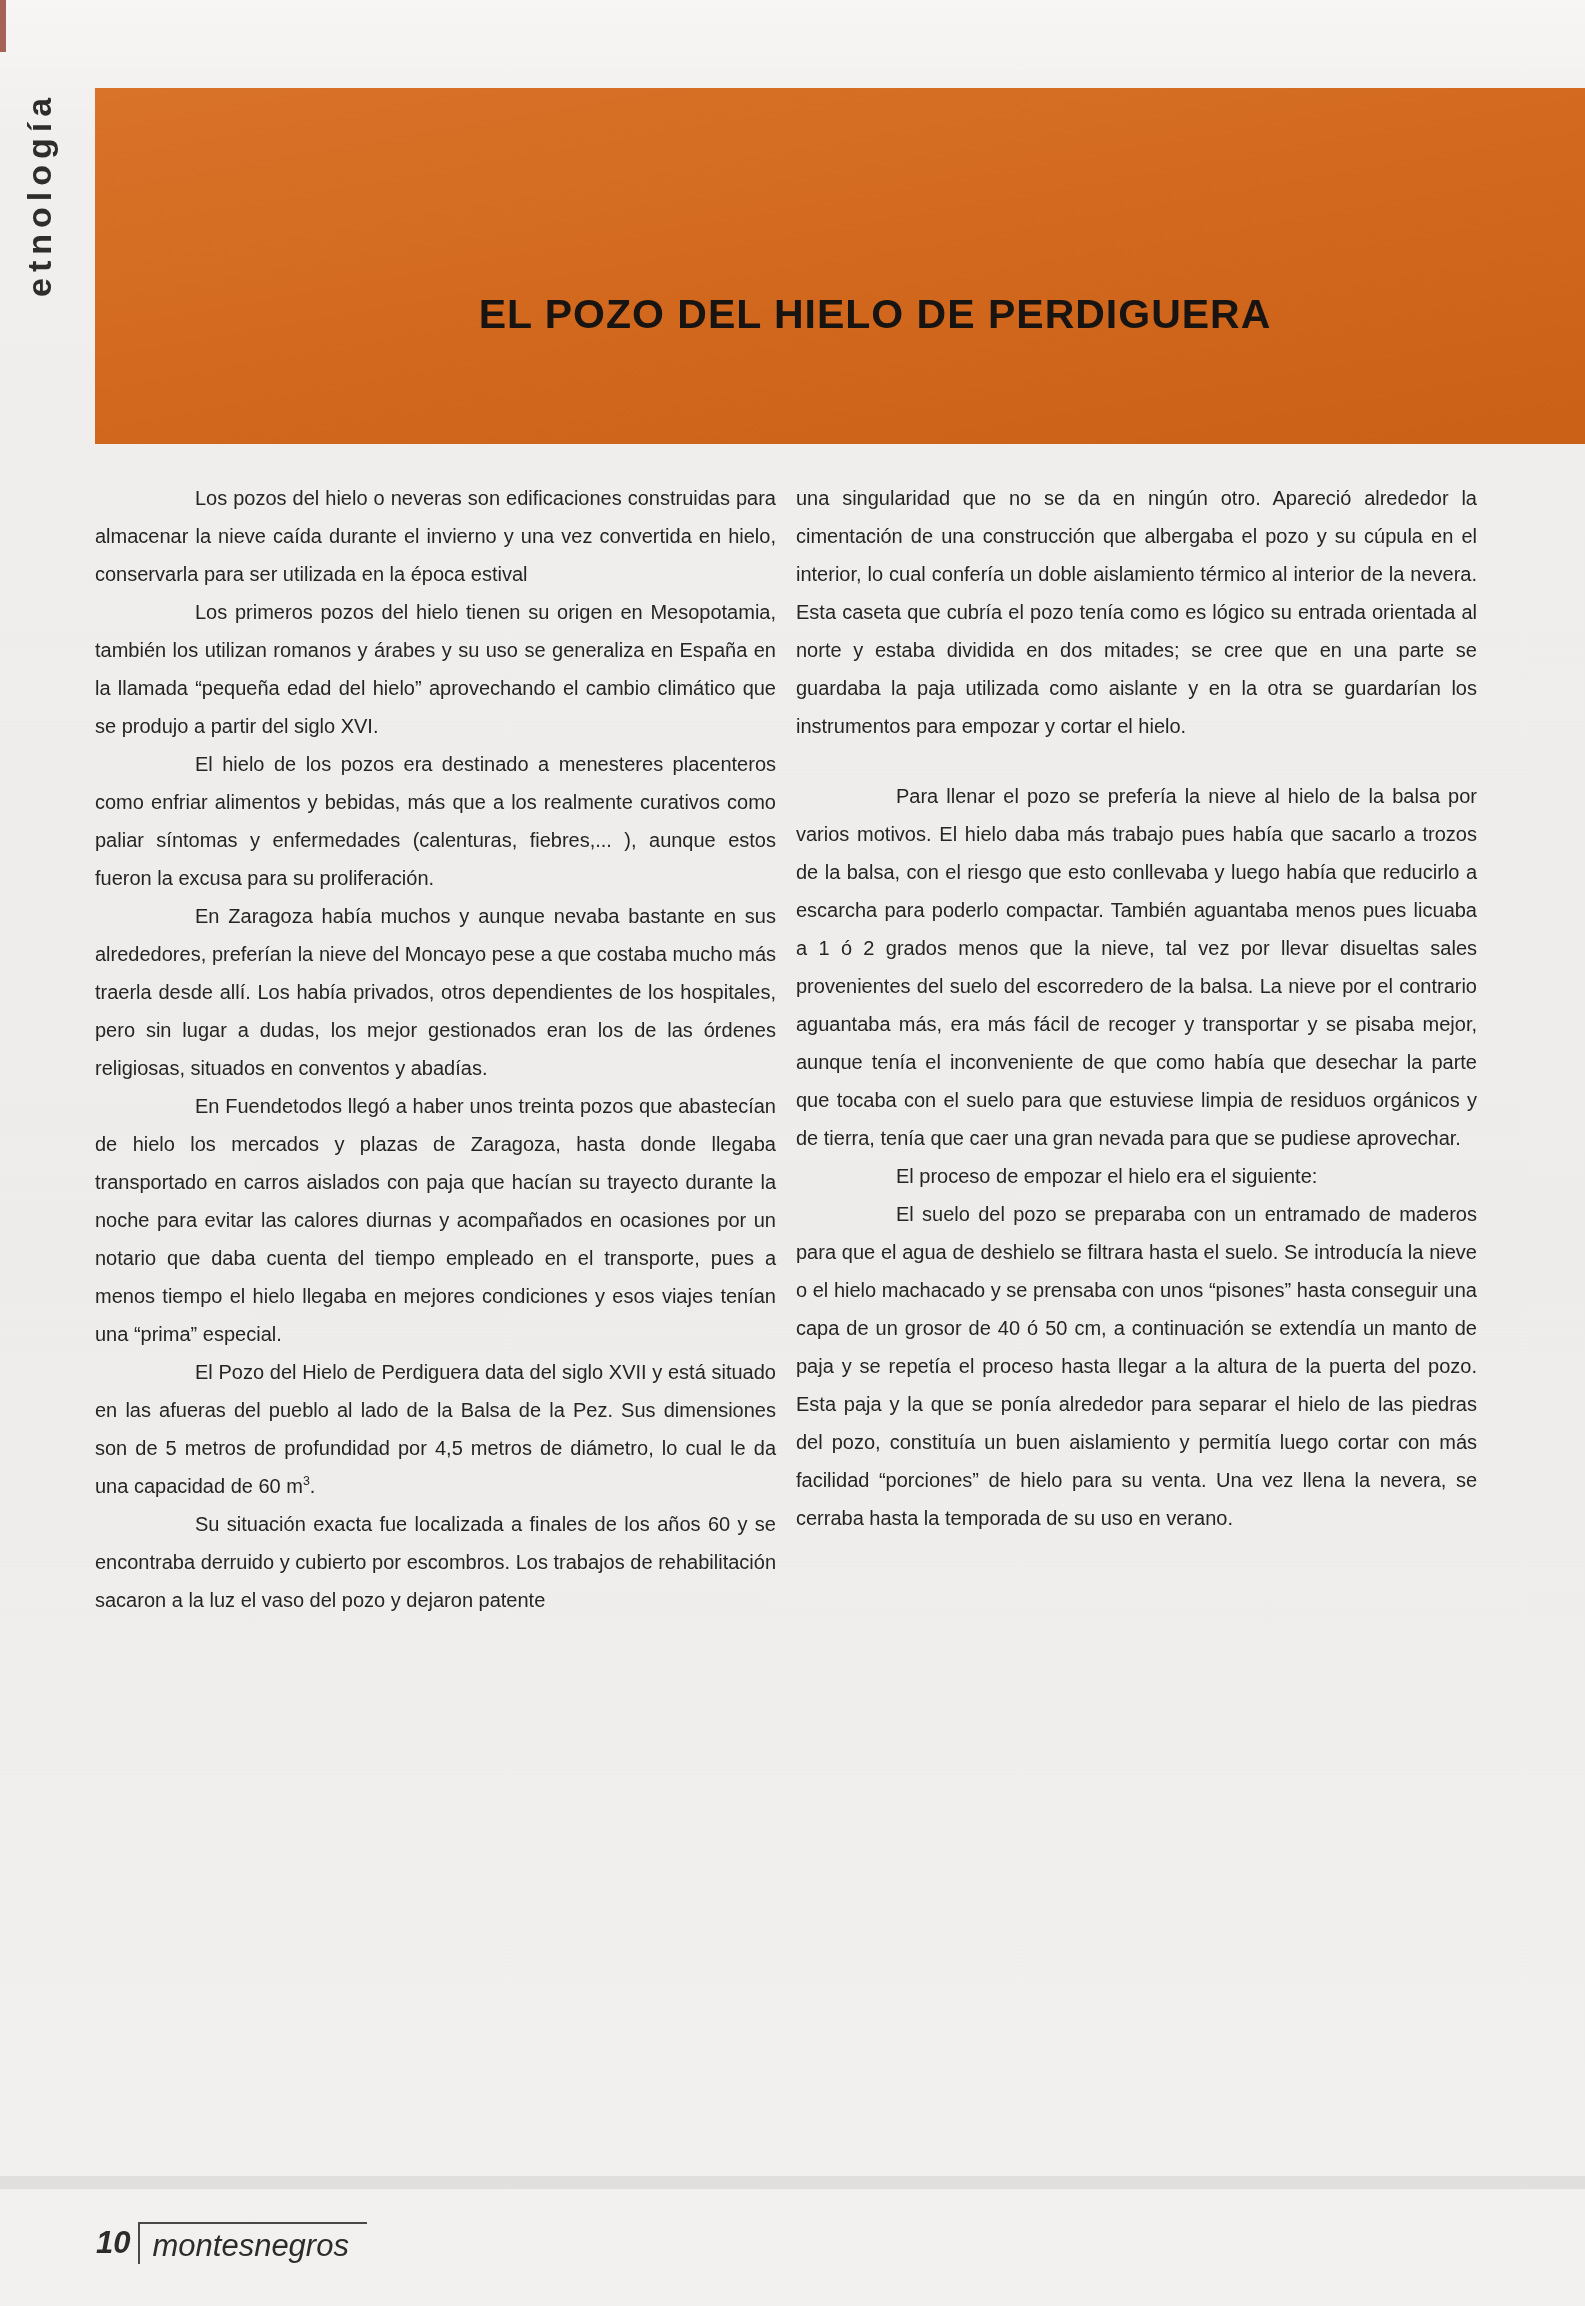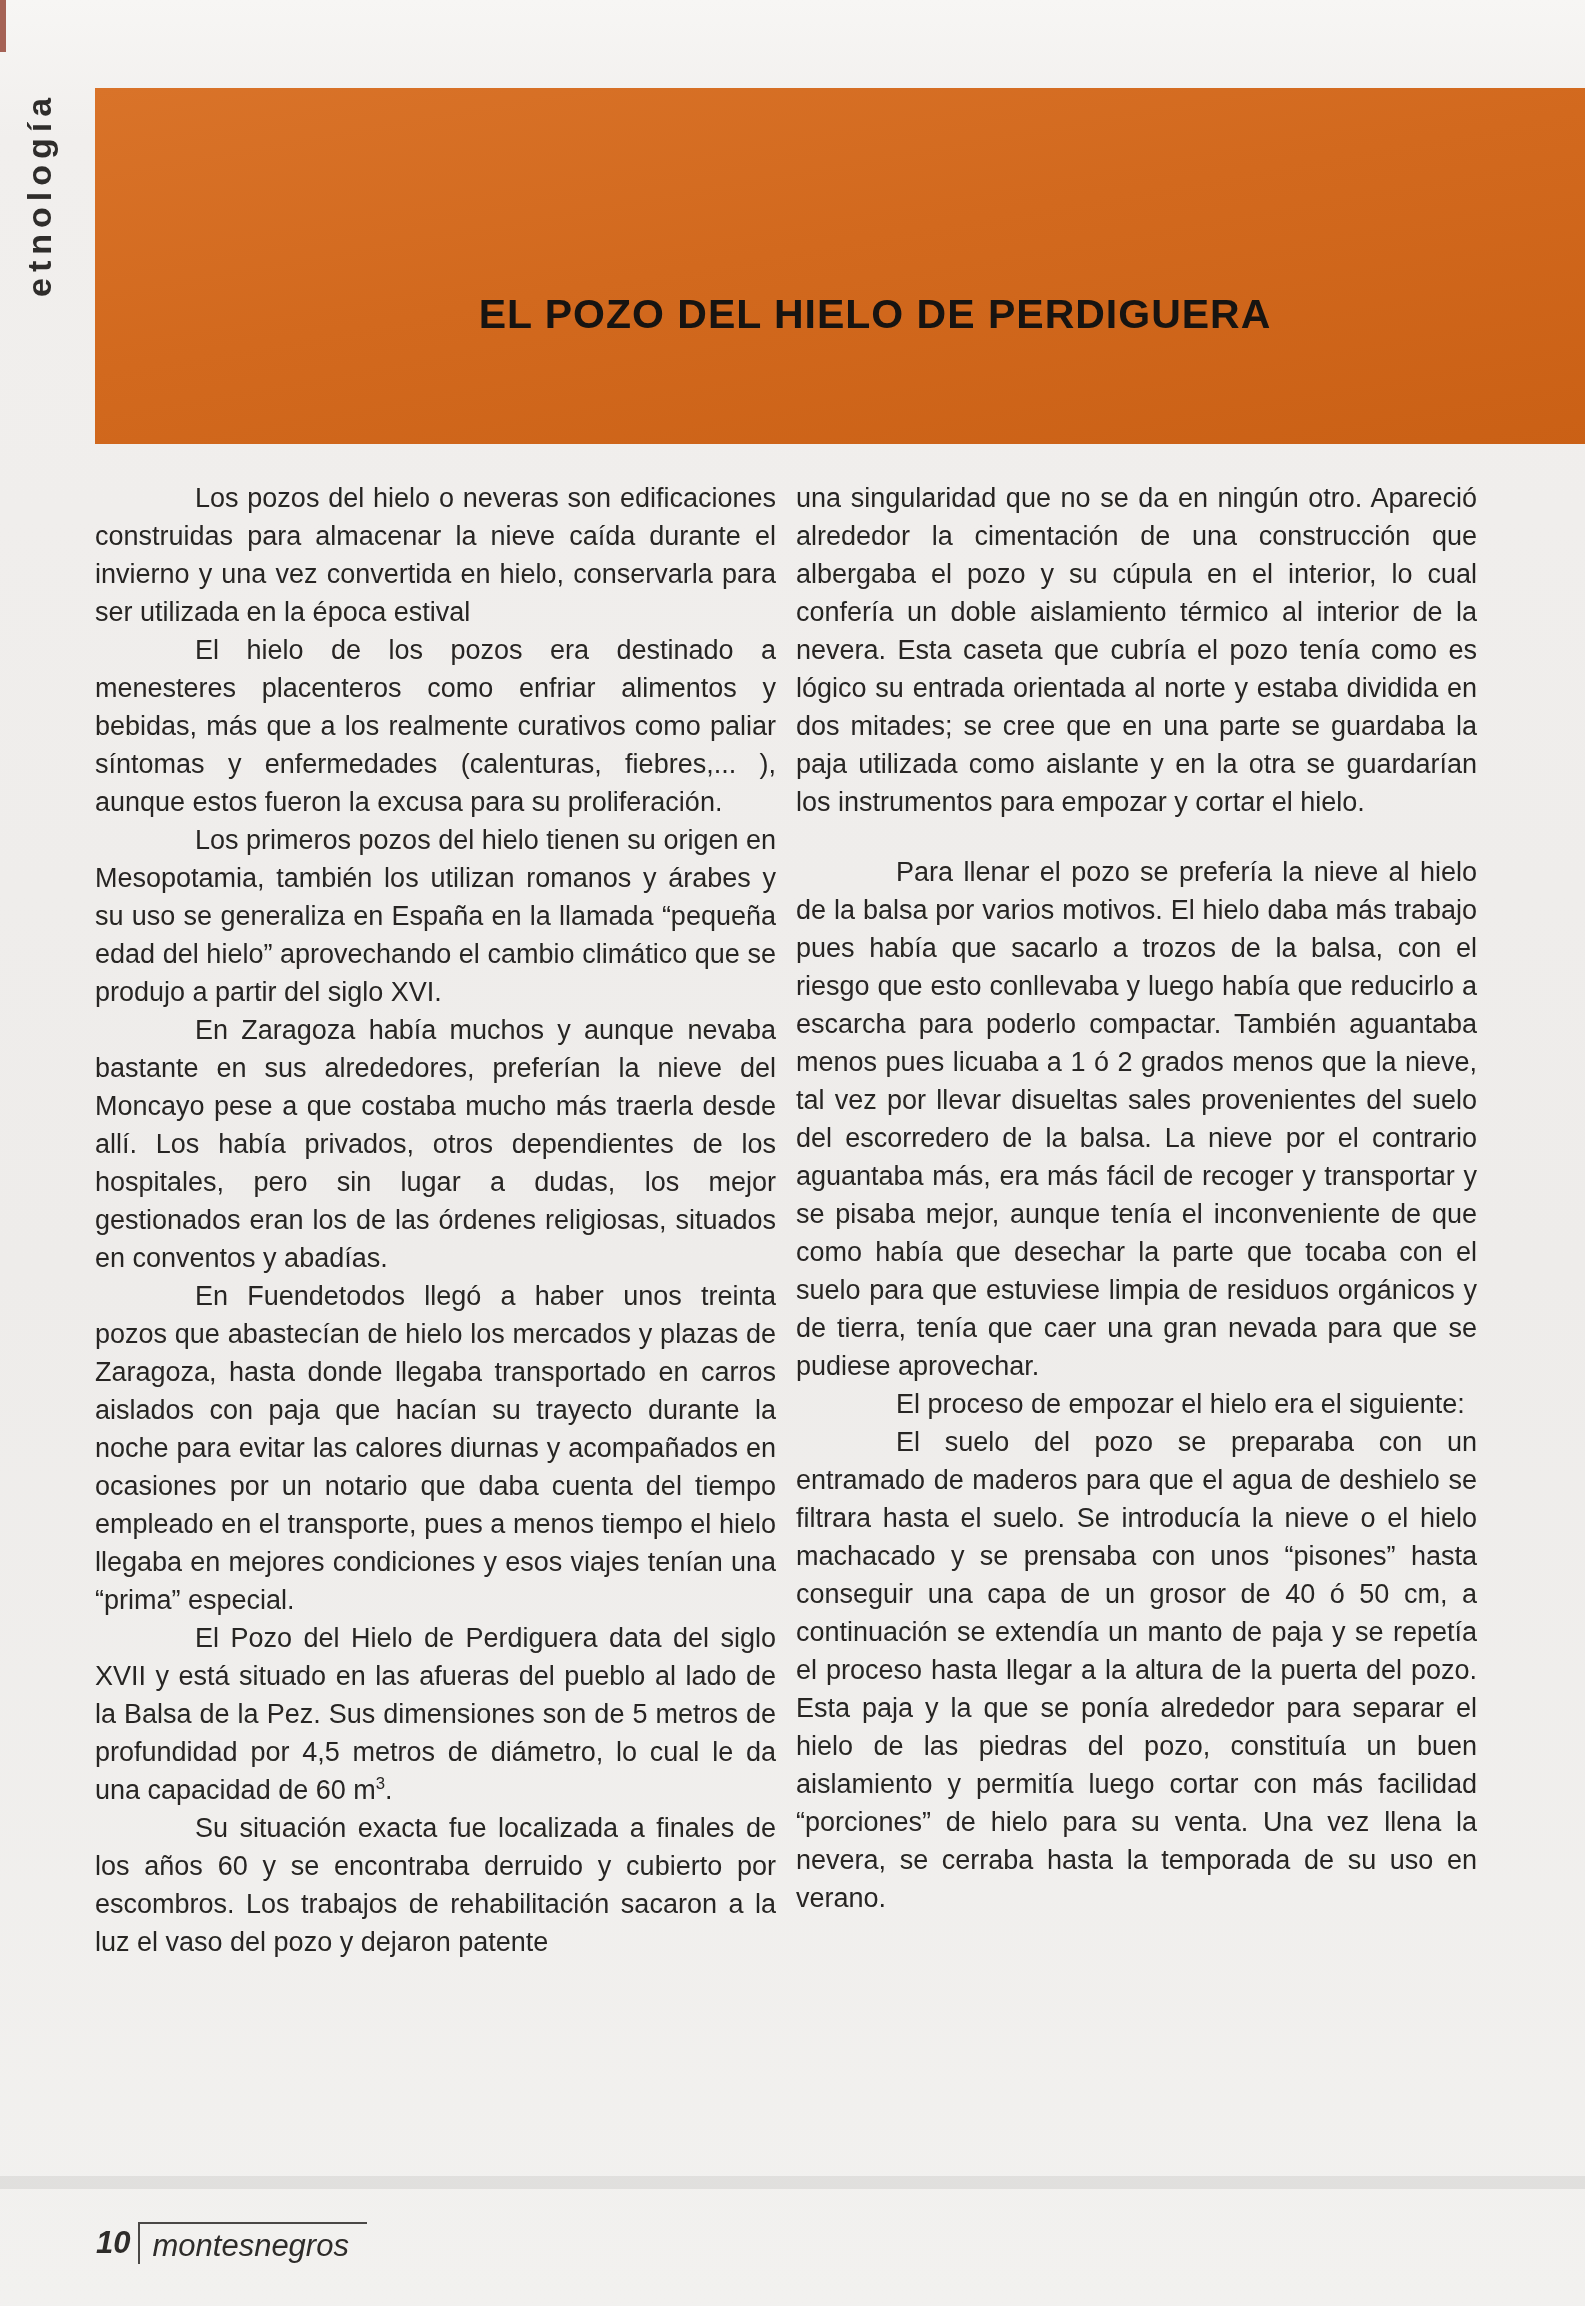--- a/index.html
+++ b/index.html
@@ -65,21 +65,21 @@
     font-weight: bold;
     letter-spacing: 1px;
     color: #171411;
   }
 
   
   .col {
     position: absolute;
     top: 479px;
     width: 681px;
-    font-size: 27px;
+    font-size: 20px;
     line-height: 38px;
     text-align: justify;
     color: #272523;
   }
   .col-left  { left: 95px;  }
   .col-right { left: 796px; }
 
   .para { margin: 0; text-indent: 100px; }
   .para.no-indent { text-indent: 0; }
   .para.gap-small { margin-top: 32px; }
@@ -117,22 +117,22 @@
   <div class="scan-band"></div>
 
   <div class="vertical-label">etnología</div>
 
   <div class="banner">
     <h1 class="banner-title">EL POZO DEL HIELO DE PERDIGUERA</h1>
   </div>
 
   <div class="col col-left">
       <p class="para">Los pozos del hielo o neveras son edificaciones construidas para almacenar la nieve caída durante el invierno y una vez convertida en hielo, conservarla para ser utilizada en la época estival</p>
+      <p class="para">Los primeros pozos del hielo tienen su origen en Mesopotamia, también los utilizan romanos y árabes y su uso se generaliza en España en la llamada “pequeña edad del hielo” aprovechando el cambio climático que se produjo a partir del siglo XVI.</p>
       <p class="para">El hielo de los pozos era destinado a menesteres placenteros como enfriar alimentos y bebidas, más que a los realmente curativos como paliar síntomas y enfermedades (calenturas, fiebres,... ), aunque estos fueron la excusa para su proliferación.</p>
-      <p class="para">Los primeros pozos del hielo tienen su origen en Mesopotamia, también los utilizan romanos y árabes y su uso se generaliza en España en la llamada “pequeña edad del hielo” aprovechando el cambio climático que se produjo a partir del siglo XVI.</p>
       <p class="para">En Zaragoza había muchos y aunque nevaba bastante en sus alrededores, preferían la nieve del Moncayo pese a que costaba mucho más traerla desde allí. Los había privados, otros dependientes de los hospitales, pero sin lugar a dudas, los mejor gestionados eran los de las órdenes religiosas, situados en conventos y abadías.</p>
       <p class="para">En Fuendetodos llegó a haber unos treinta pozos que abastecían de hielo los mercados y plazas de Zaragoza, hasta donde llegaba transportado en carros aislados con paja que hacían su trayecto durante la noche para evitar las calores diurnas y acompañados en ocasiones por un notario que daba cuenta del tiempo empleado en el transporte, pues a menos tiempo el hielo llegaba en mejores condiciones y esos viajes tenían una “prima” especial.</p>
       <p class="para">El Pozo del Hielo de Perdiguera data del siglo XVII y está situado en las afueras del pueblo al lado de la Balsa de la Pez. Sus dimensiones son de 5 metros de profundidad por 4,5 metros de diámetro, lo cual le da una capacidad de 60 m<sup>3</sup>.</p>
       <p class="para">Su situación exacta fue localizada a finales de los años 60 y se encontraba derruido y cubierto por escombros. Los trabajos de rehabilitación sacaron a la luz el vaso del pozo y dejaron patente</p>
     </div>
 
   <div class="col col-right">
       <p class="para no-indent">una singularidad que no se da en ningún otro. Apareció alrededor la cimentación de una construcción que albergaba el pozo y su cúpula en el interior, lo cual confería un doble aislamiento térmico al interior de la nevera. Esta caseta que cubría el pozo tenía como es lógico su entrada orientada al norte y estaba dividida en dos mitades; se cree que en una parte se guardaba la paja utilizada como aislante y en la otra se guardarían los instrumentos para empozar y cortar el hielo.</p>
       <p class="para gap-small">Para llenar el pozo se prefería la nieve al hielo de la balsa por varios motivos. El hielo daba más trabajo pues había que sacarlo a trozos de la balsa, con el riesgo que esto conllevaba y luego había que reducirlo a escarcha para poderlo compactar. También aguantaba menos pues licuaba a 1 ó 2 grados menos que la nieve, tal vez por llevar disueltas sales provenientes del suelo del escorredero de la balsa. La nieve por el contrario aguantaba más, era más fácil de recoger y transportar y se pisaba mejor, aunque tenía el inconveniente de que como había que desechar la parte que tocaba con el suelo para que estuviese limpia de residuos orgánicos y de tierra, tenía que caer una gran nevada para que se pudiese aprovechar.</p>
       <p class="para gap-large">El proceso de empozar el hielo era el siguiente:</p>

